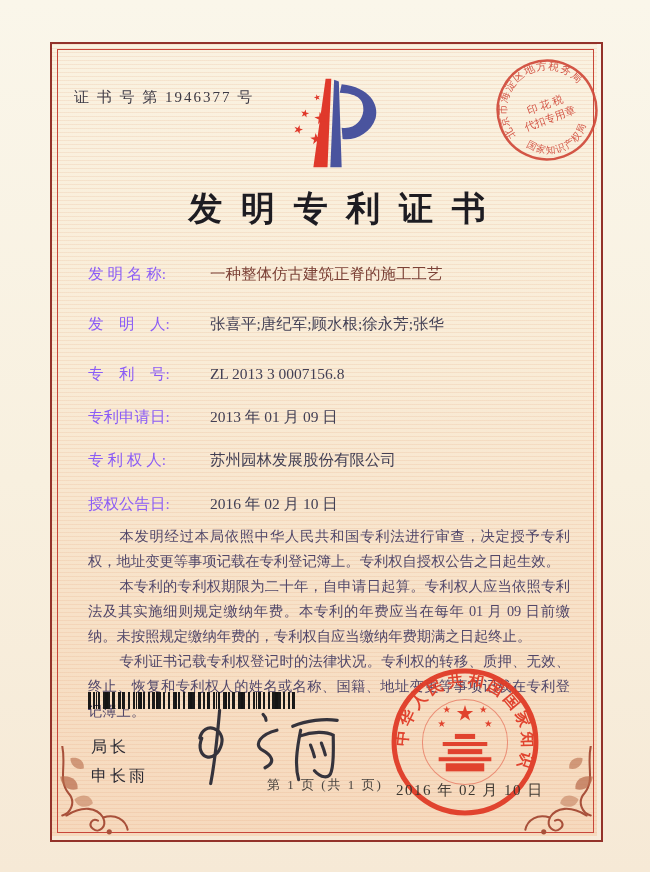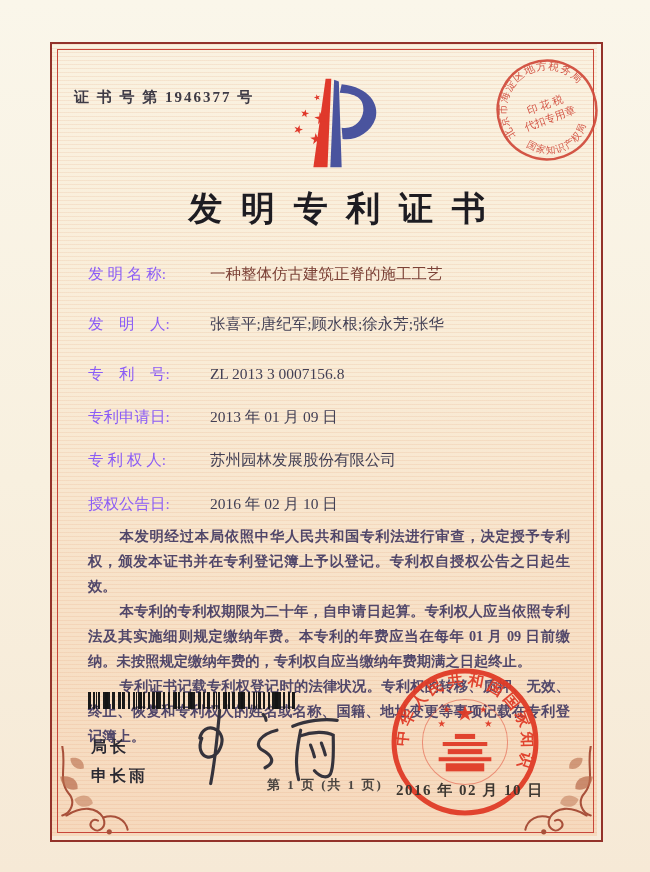--- a/index.html
+++ b/index.html
@@ -14,21 +14,21 @@
   .frame-outer{position:absolute;left:50px;top:42px;width:549px;height:796px;
     border:2px solid #93322a;z-index:1;}
   .frame-inner{position:absolute;left:57px;top:49px;width:535px;height:782px;
     border:1.5px solid #c8473a;z-index:1;}
   
   .panel{position:absolute;left:52px;top:44px;width:545px;height:792px;z-index:0;
     background:
       repeating-linear-gradient(180deg,rgba(219,140,94,0.14) 0 1px,rgba(219,140,94,0) 1px 4px),
       linear-gradient(180deg,#faf2e1 0%,#f9ecd7 40%,#f7e0c6 75%,#f6d9bd 100%);
   }
-  .txt{position:absolute;z-index:2;font-weight:bold;}
+  .txt{position:absolute;z-index:2;}
   .cert-no{left:74px;top:88px;font-size:15px;letter-spacing:2px;color:#3d3a45;}
   .title{left:12px;top:186px;width:100%;text-align:center;font-size:34px;font-weight:bold;
     letter-spacing:0.55em;text-indent:0.55em;color:#1d1c22;}
   .row{position:absolute;left:88px;width:500px;font-size:15.5px;color:#2e2b38;
     white-space:nowrap;z-index:2;}
   .row .lbl{display:inline-block;min-width:112px;color:#8b5cf6;}
   .row .val{margin-left:6px;color:#434055;font-family:Liberation Serif, serif;}
   .row .val.red{color:#7b4136;}
   .r0{top:264px;} .r1{top:314px;} .r2{top:364px;} .r3{top:407px;} .r4{top:450px;} .r5{top:494px;}
   .body-text{left:88px;top:524px;width:482px;font-size:14.3px;line-height:25px;
@@ -139,21 +139,21 @@
   <div class="row r4">
     <span class="lbl">专 利 权 人:</span>
     <span class="val">苏州园林发展股份有限公司</span>
   </div>
   <div class="row r5">
     <span class="lbl">授权公告日:</span>
     <span class="val">2016 年 02 月 10 日</span>
   </div>
 
   <div class="txt body-text">
-    <p>本发明经过本局依照中华人民共和国专利法进行审查，决定授予专利权，颁发本证书并在专利登记簿上予以登记。专利权自授权公告之日起生效。</p>
+    <p>本发明经过本局依照中华人民共和国专利法进行审查，决定授予专利权，地址变更等事项记载在专利登记簿上。专利权自授权公告之日起生效。</p>
     <p>本专利的专利权期限为二十年，自申请日起算。专利权人应当依照专利法及其实施细则规定缴纳年费。本专利的年费应当在每年 01 月 09 日前缴纳。未按照规定缴纳年费的，专利权自应当缴纳年费期满之日起终止。</p>
     <p>专利证书记载专利权登记时的法律状况。专利权的转移、质押、无效、终止、恢复和专利权人的姓名或名称、国籍、地址变更等事项记载在专利登记簿上。</p>
   </div>
 
   <div class="txt barcode"></div>
 
   <div class="txt director-title">局长</div>
   <div class="txt director-name">申长雨</div>
 
   <svg class="sig" viewBox="0 0 170 95">

